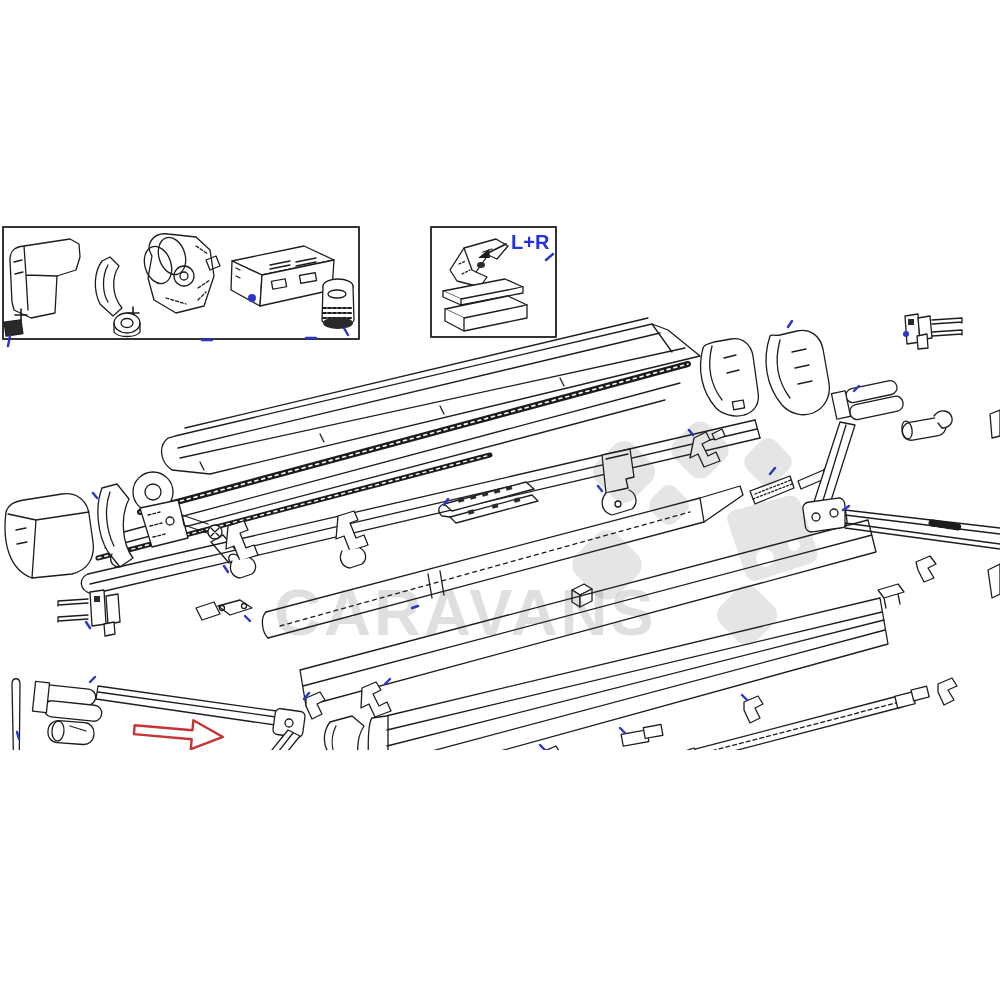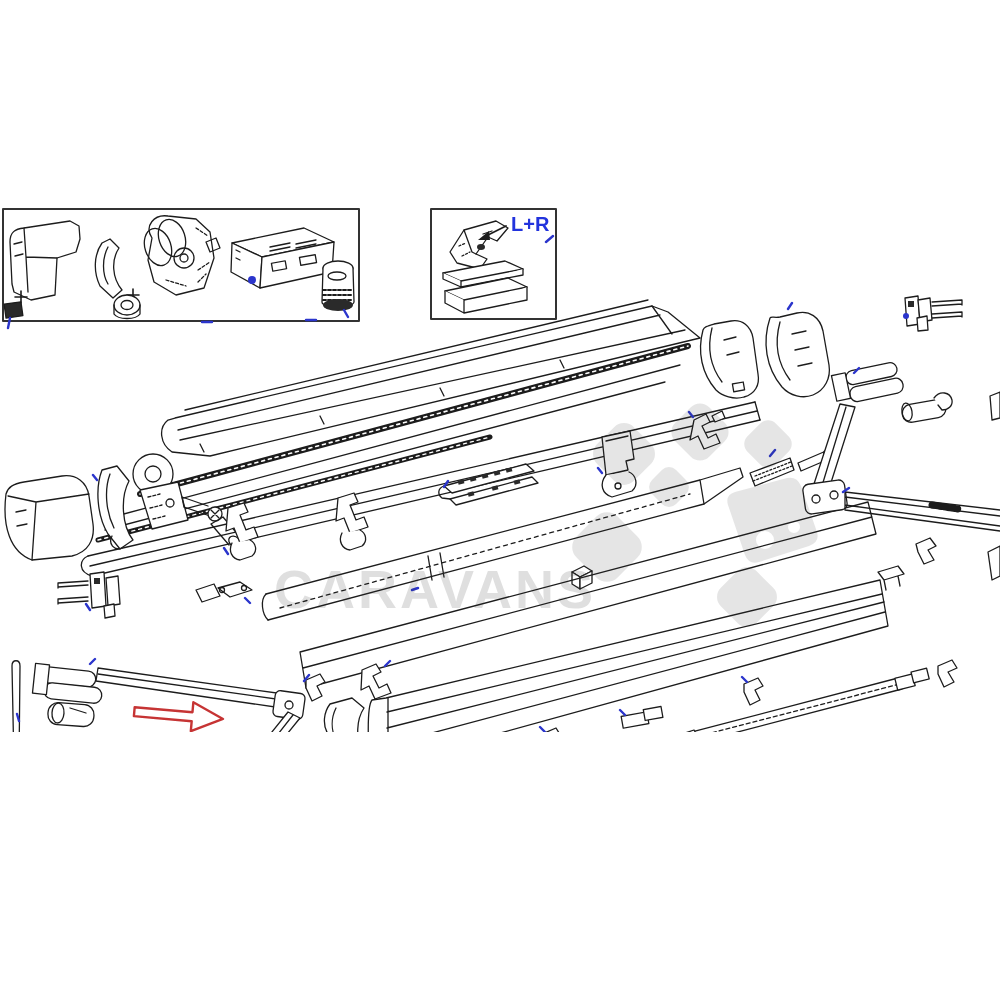--- a/index.html
+++ b/index.html
@@ -1,23 +1,23 @@
 <!DOCTYPE html>
 <html><head>
 <meta charset="utf-8">
 <style>
   html,body{margin:0;padding:0;background:#fff;}
   #stage{position:relative;width:1000px;height:732px;background:#fff;overflow:hidden;
-         font-family:"Liberation Sans",sans-serif;}
+         font-family:"Liberation Sans",sans-serif;margin-top:18px;}
   #artwork{position:absolute;left:0;top:0;}
   .wm{position:absolute;inset:0;pointer-events:none;}
   .wm-line1{position:absolute;left:150px;top:438px;font-weight:bold;font-size:128px;
             letter-spacing:3px;line-height:1;color:rgba(55,55,55,0.16);
             font-family:"Liberation Sans",sans-serif;}
-  .wm-line2{position:absolute;left:274px;top:562px;font-weight:bold;font-size:54px;
+  .wm-line2{position:absolute;left:274px;top:562px;font-weight:bold;font-size:65px;
             letter-spacing:3px;line-height:1;color:rgba(55,55,55,0.16);
             font-family:"Liberation Sans",sans-serif;}
   .wm-logo{position:absolute;left:560px;top:390px;}
 </style>
 </head>
 <body>
 
 <div id="stage">
 
   <svg id="artwork" width="1000" height="1000" viewBox="0 0 1000 1000">

